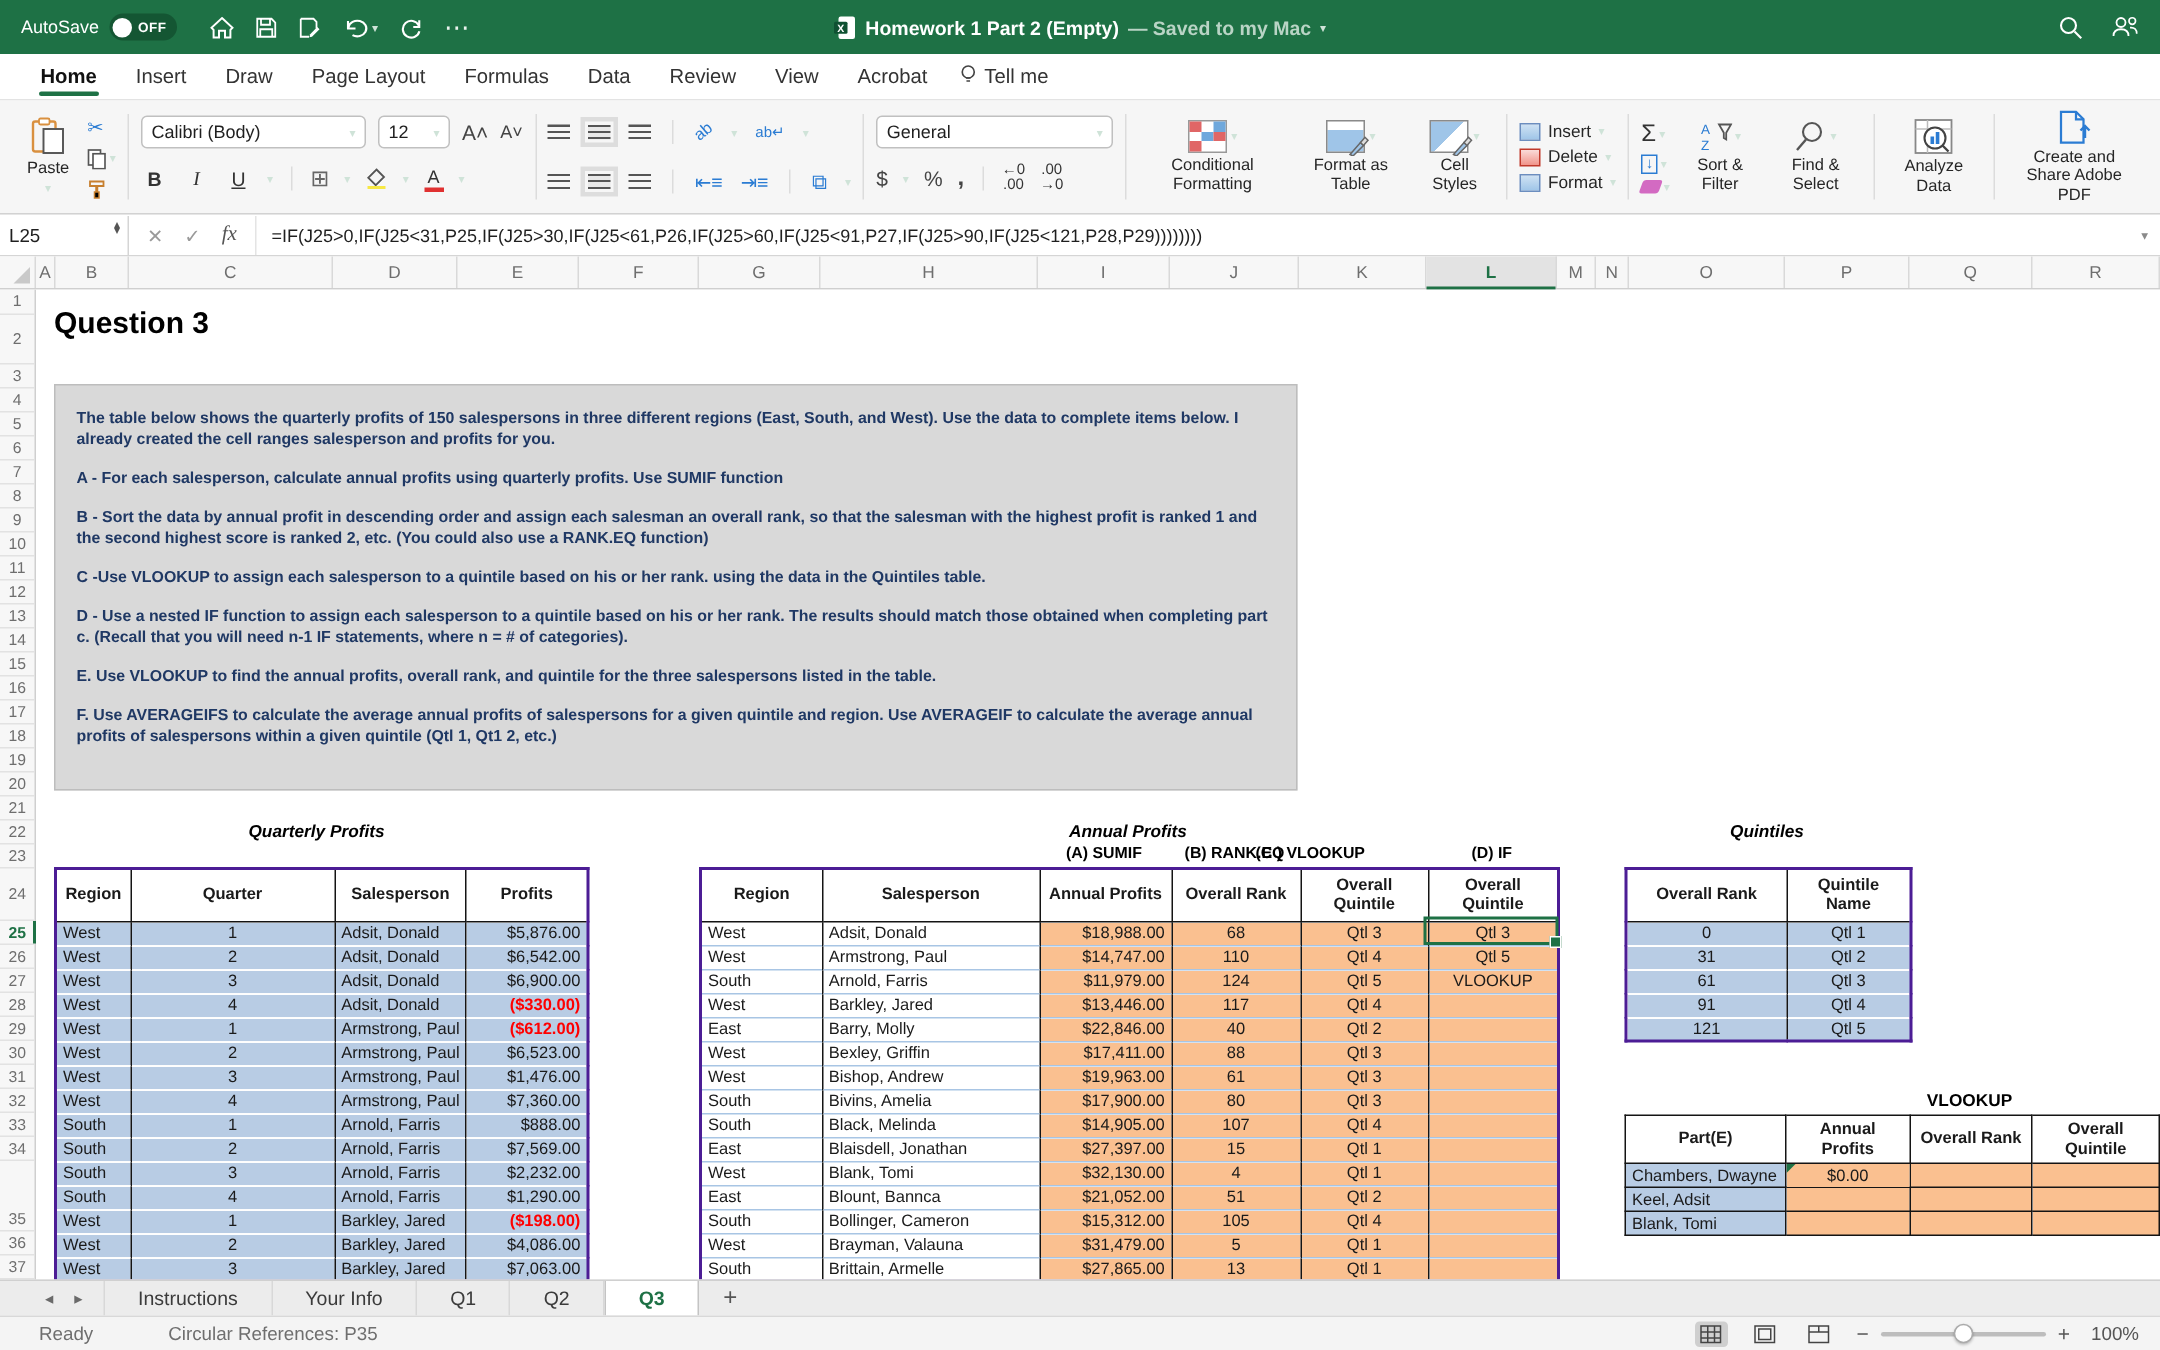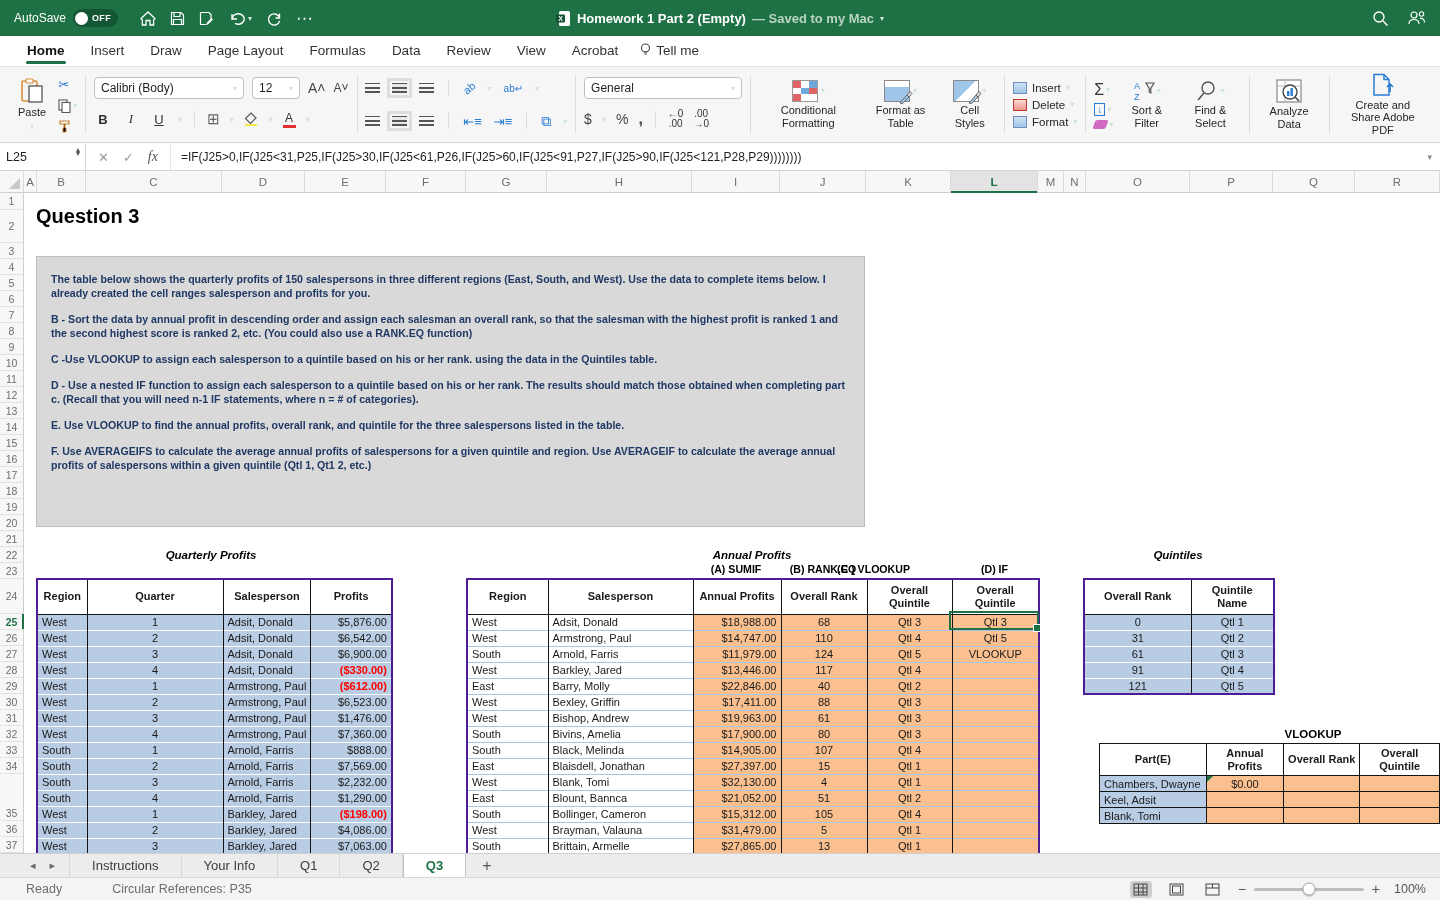--- a/index.html
+++ b/index.html
@@ -94,21 +94,21 @@
   table.xl { border:2px solid #4c1d95; }
   .al { text-align:left; } .ac { text-align:center; } .ar { text-align:right; }
   .neg { color:#f00; font-weight:bold; }
 
   #qt td { background:#b8cce4; border-left:1px solid #141414; border-right:1px solid #141414; border-top:1px solid #fdfdfd; }
   #an td { border-left:1px solid #141414; border-right:1px solid #141414; border-top:1px solid #a8c5e4; }
   #an td.fill { background:#fac090; }
   #qn td { background:#b8cce4; border-left:1px solid #141414; border-right:1px solid #141414; border-top:1px solid #fdfdfd; }
   #vl td { border:1px solid #141414; }
   #vl td.fill { background:#fac090; } #vl td.blue { background:#b8cce4; }
-  #vl { border:1.5px solid #141414;margin-left:16px; }
+  #vl { border:1.5px solid #141414; }
   td.tri { position:relative; }
   td.tri::before { content:""; position:absolute; left:0; top:0; border-top:6px solid #1e7145; border-right:6px solid transparent; }
 
   .sel-box { position:absolute; left:925px; top:418px; width:90px; height:19px; border:2px solid #1e7145; pointer-events:none; }
   .sel-box::after { content:""; position:absolute; right:-4px; bottom:-4px; width:6px; height:6px; background:#1e7145; border:1px solid #fff; }
 
   
   .sheetbar { position:absolute; left:0; top:853px; width:1440px; height:24px; background:#ececec; border-top:1px solid #d0d0d0; display:flex; align-items:stretch; }
   .nav-arrows { display:flex; align-items:center; gap:14px; padding:0 14px 0 30px; color:#6a6a6a; font-size:11px; }
   .stab { display:flex; align-items:center; justify-content:center; padding:0 22px; font-size:13px; color:#3b3b3b; border-right:1px solid #d8d8d8; cursor:pointer; white-space:nowrap; }
@@ -552,20 +552,21 @@
         <div class="rowh" style="height: 16px; margin-top: 31px;">35</div>
         <div class="rowh" style="height: 16px;">36</div>
         <div class="rowh" style="height: 16px;">37</div>
         <div class="rowh" style="height: 16px;">38</div>
         <div class="rowh" style="height: 16px;">39</div>
       </div>
     <div class="canvas">
       <div class="q-title">Question 3</div>
       <div class="instr-box" id="instr-box">
           <p>The table below shows the quarterly profits of 150 salespersons in three different regions (East, South, and West).  Use the data to complete items below.  I already created the cell ranges salesperson and profits for you.</p>
+          <p>A - For each salesperson, calculate annual profits using quarterly profits.  Use SUMIF function</p>
           <p>B - Sort the data by annual profit in descending order and assign each salesman an overall rank, so that the salesman with the highest profit is ranked 1 and the second highest score is ranked 2, etc.  (You could also use a RANK.EQ function)</p>
           <p>C -Use VLOOKUP to assign each salesperson to a quintile based on his or her rank. using the data in the Quintiles table.</p>
           <p>D - Use a nested IF function to assign each salesperson to a quintile based on his or her rank.  The results should match those obtained when completing part c. (Recall that you will need n-1 IF statements, where n = # of categories).</p>
           <p>E. Use VLOOKUP to find the annual profits, overall rank, and quintile for the three salespersons listed in the table.</p>
           <p>F.  Use AVERAGEIFS to calculate the average annual profits of salespersons for a given quintile and region.  Use AVERAGEIF  to calculate the average annual profits of salespersons within a given quintile (Qtl 1, Qt1 2, etc.)</p>
         </div>
 
       <div class="sec-title" style="left:12px;top:356px;width:350px;">Quarterly Profits</div>
       <div class="sec-title" style="left:442px;top:356px;width:572px;">Annual Profits</div>
       <div class="sec-title" style="left:1059px;top:356px;width:190px;">Quintiles</div>

